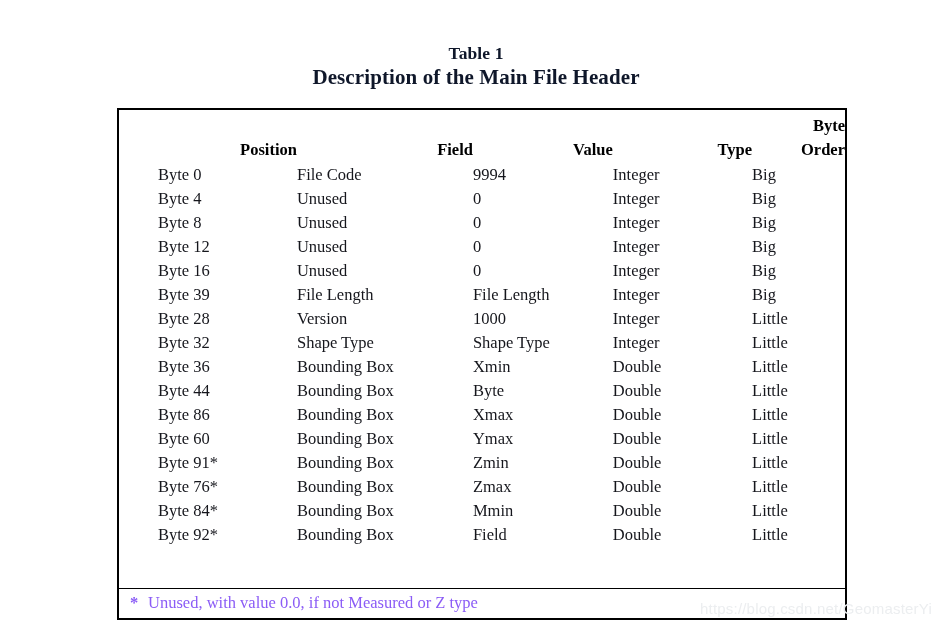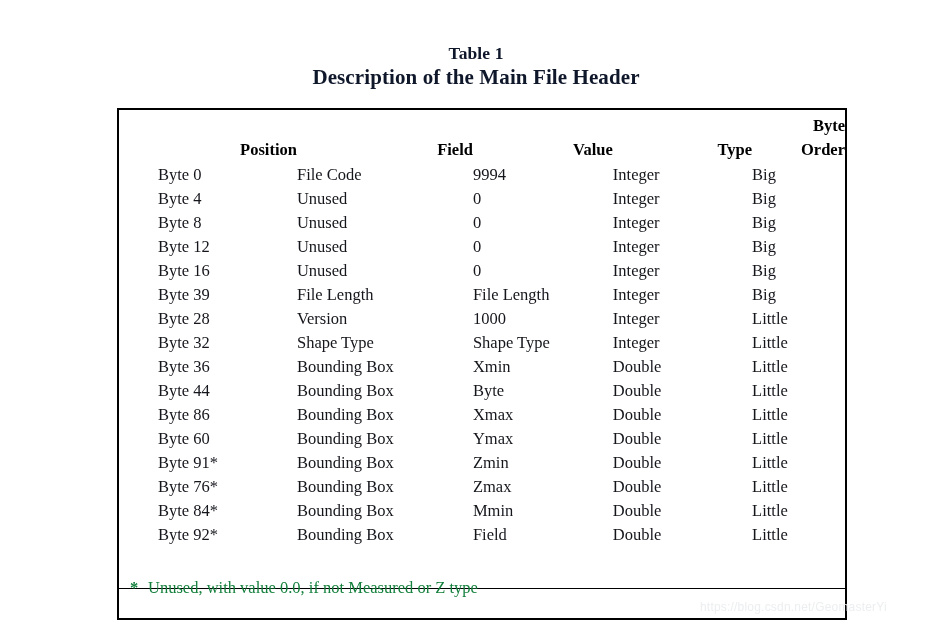--- a/index.html
+++ b/index.html
@@ -106,39 +106,39 @@
     position: absolute;
     left: 0;
     right: 0;
     bottom: 29px;
     height: 1px;
     background: #000000;
   }
   #footnote {
     position: absolute;
     left: 11px;
-    bottom: 18px;
+    bottom: 3px;
     font-size: 16.5px;
     line-height: 24px;
-    color: #15803d;
+    color: #8b5cf6;
     white-space: nowrap;
   }
   #footnote .fn-mark {
     display: inline-block;
     width: 18px;
     font-weight: bold;
   }
 
   
   #watermark {
     position: absolute;
     left: 700px;
     top: 600px;
     font-family: "Liberation Sans", "DejaVu Sans", sans-serif;
-    font-size: 12px;
+    font-size: 15px;
     color: #eceef0;
     letter-spacing: 0.2px;
     white-space: nowrap;
     user-select: none;
   }
 </style>
 </head>
 <body>
 
 <div id="title-block">

